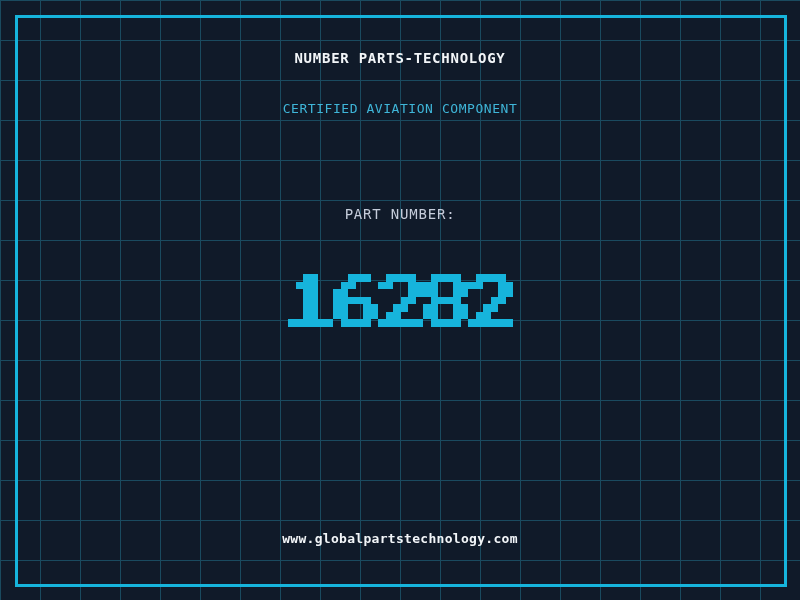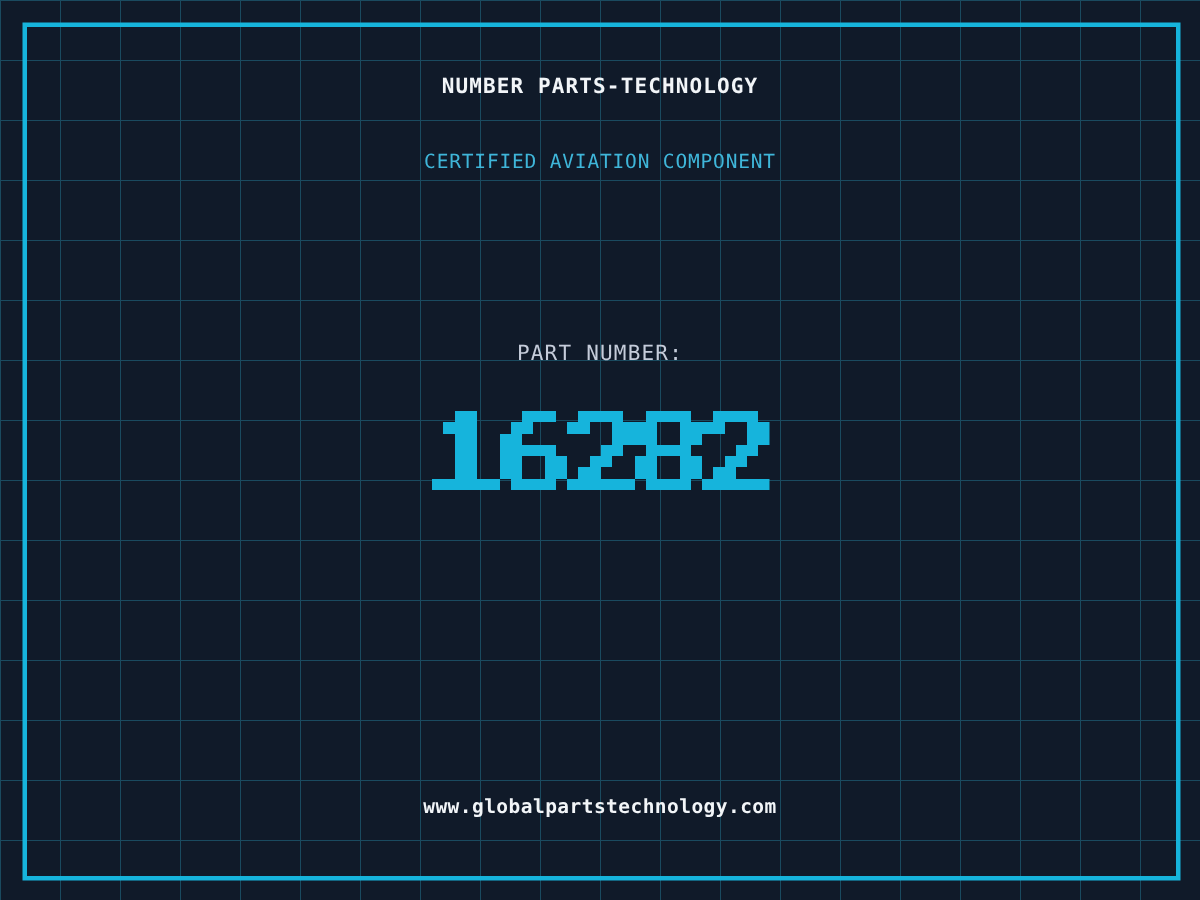--- a/index.html
+++ b/index.html
@@ -50,21 +50,21 @@
 
   .certification {
     top: 81px;
     font-size: 13px;
     letter-spacing: 0.55px;
     color: var(--accent-light);
     margin-top: 20px;
   }
 
   .part-label {
-    top: 228px;
+    top: 206px;
     font-size: 14px;
     letter-spacing: 0.8px;
     color: var(--label-text);
   }
 
   .part-number {
     position: absolute;
     top: 274px;
     left: 0;
     width: 100%;

